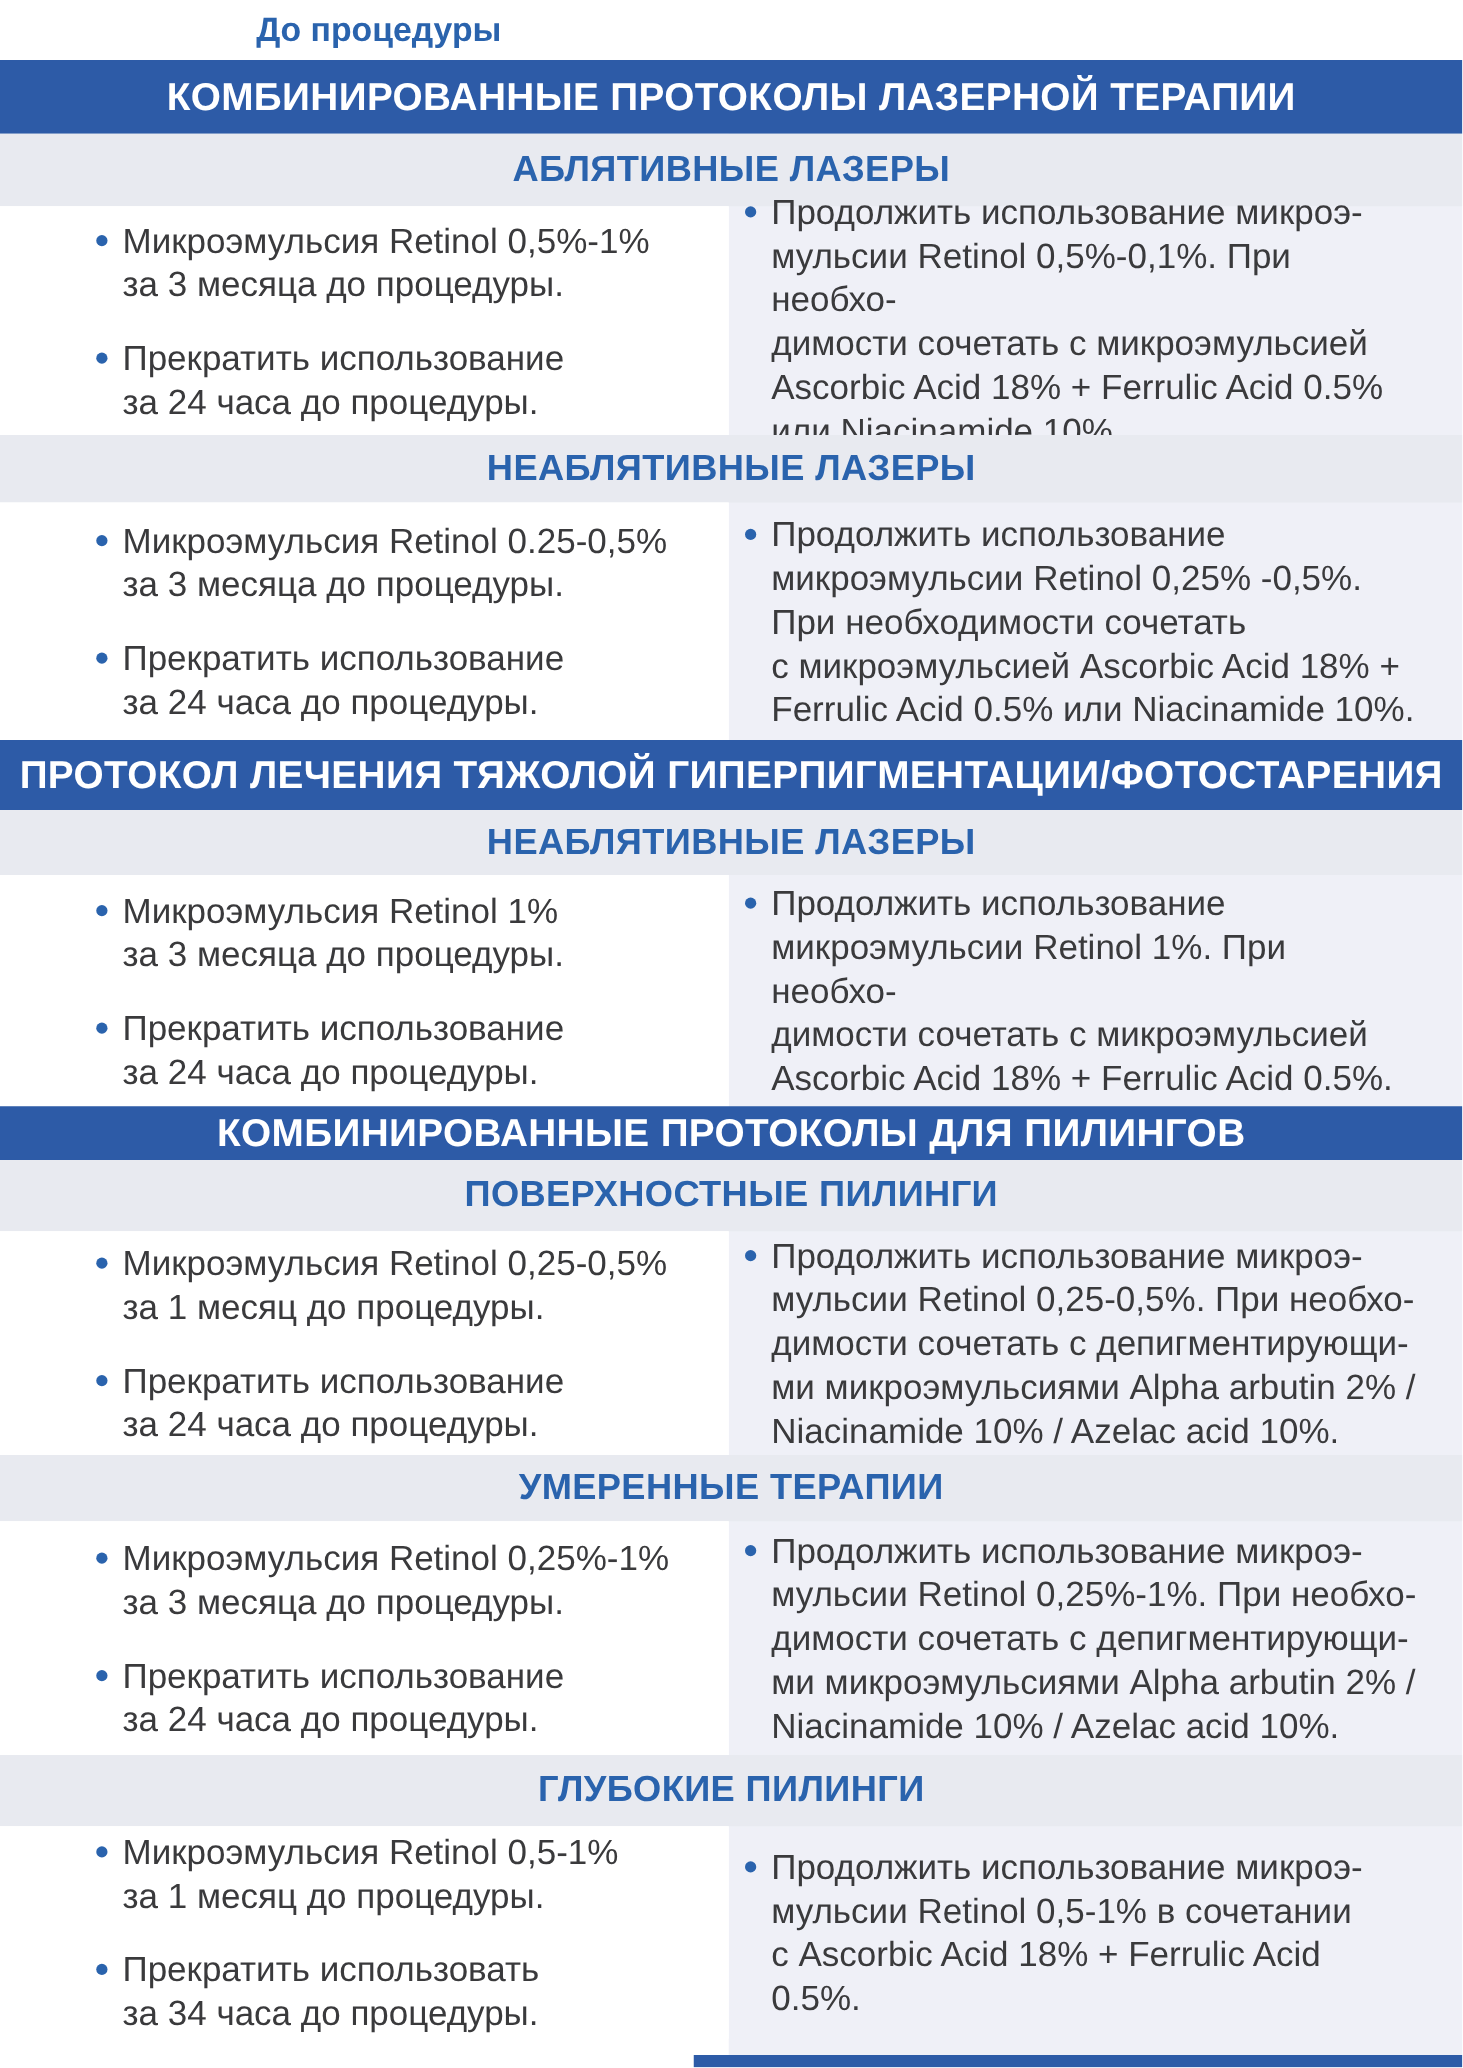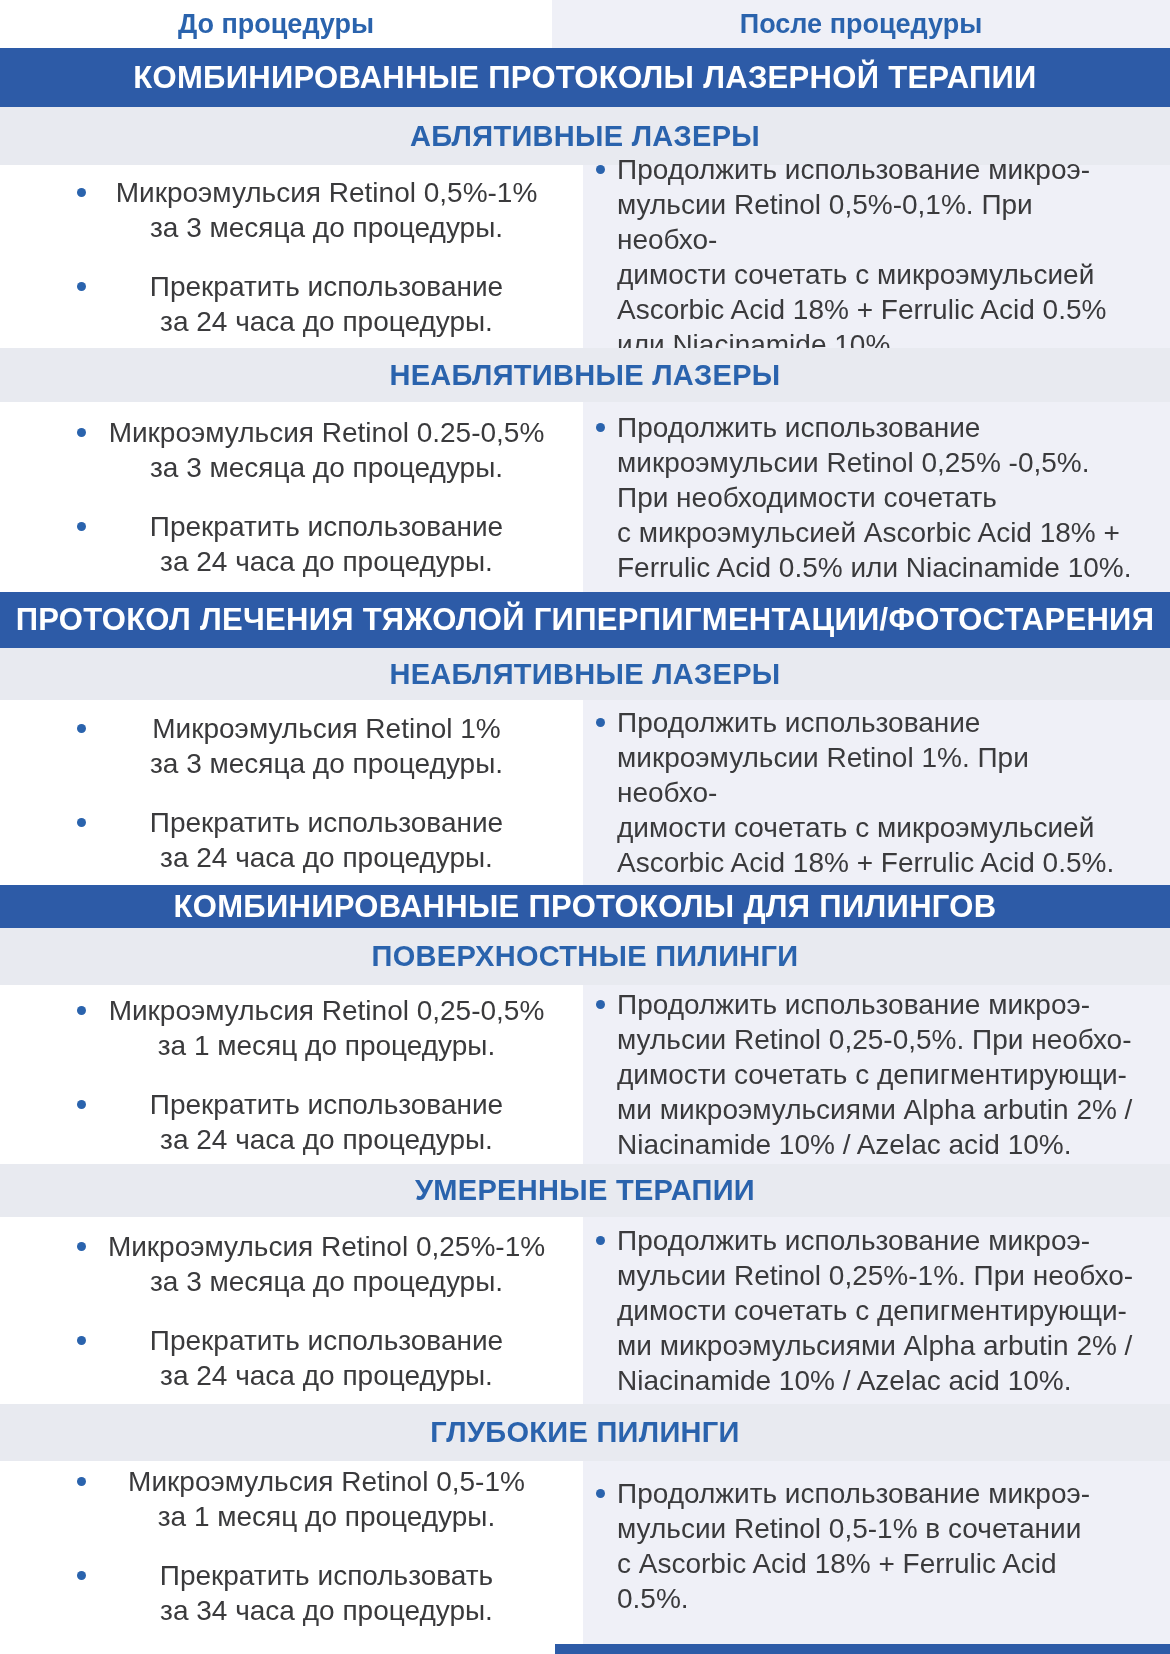--- a/index.html
+++ b/index.html
@@ -3,50 +3,47 @@
 <meta charset="utf-8">
 <style>
   html,body{margin:0;padding:0;background:#fff;}
   .page{
     position:relative;width:1170px;height:1654px;background:#fff;overflow:hidden;
     font-family:"Liberation Sans",sans-serif;
   }
   .right-col-bg{position:absolute;top:48px;left:583px;right:0;bottom:0;background:var(--right-column-bg,#eff0f7);z-index:0;}
   .layer{position:relative;z-index:1;}
   .header-row{display:flex;height:48px;}
-  .hcell{display:flex;align-items:center;justify-content:center;font-weight:bold;font-size:27px;color:var(--heading-text,#2a63ad);}
+  .hcell{display:flex;align-items:center;justify-content:center;font-weight:bold;font-size:27px;color:var(--heading-text,#2a63ad);padding-left:27px;}
   .hc-before{width:552px;background:#ffffff;}
   .hc-after{flex:1;background:var(--right-column-bg,#eff0f7);}
   .banner{display:flex;align-items:center;justify-content:center;background:var(--banner-bg,#2d5ba7);color:var(--banner-text,#ffffff);font-weight:bold;font-size:31px;letter-spacing:.3px;}
   .band{display:flex;align-items:center;justify-content:center;background:var(--band-bg,#e8eaf0);color:var(--heading-text,#2a63ad);font-weight:bold;font-size:29px;letter-spacing:.3px;text-align:center;}
   .banner1{height:59px}.banner2{height:56px}.banner3{height:43px}
   .band1{height:58px}.band2{height:54px}.band3{height:52px}.band4{height:57px}.band5{height:53px}.band6{height:57px}
   .r1{height:183px}.r2{height:190px}.r3{height:185px}.r4{height:179px}.r5{height:187px}.r6{height:170px}
   .row{display:flex;}
   .cell{box-sizing:border-box;display:flex;flex-direction:column;justify-content:center;}
-  .cell-before{width:583px;padding:0 28px 0 72px;background:#fff;text-align:center;}
+  .cell-before{width:583px;padding:0 28px 0 72px;background:#fff;}
   .cell-after{flex:1;padding:0 36px 0 8px;}
   ul.bullets{list-style:none;margin:0;padding:0;display:flex;flex-direction:column;gap:24px;}
   ul.bullets li{position:relative;padding-left:26px;font-size:28px;line-height:35px;color:var(--body-text,#3a3a3c);}
   .dot{position:absolute;left:5px;top:13px;width:9px;height:9px;border-radius:50%;background:var(--bullet,#2a63ad);}
   .txt{white-space:pre-line;}
   .bottom-strip{position:absolute;left:555px;right:0;bottom:0;height:10px;background:var(--banner-bg,#2d5ba7);z-index:2;}
 </style>
 </head>
 <body>
 
 <div class="page">
   <div class="right-col-bg"></div>
 
   <div class="header-row layer">
     <div class="hcell hc-before">
       <span>До процедуры</span>
-    </div>
-    <div class="hcell hc-after">
-      <span>После процедуры</span>
     </div>
   </div>
 
   <div class="banner banner1 layer">КОМБИНИРОВАННЫЕ ПРОТОКОЛЫ ЛАЗЕРНОЙ ТЕРАПИИ</div>
 
   <div class="band band1 layer">АБЛЯТИВНЫЕ ЛАЗЕРЫ</div>
 
   <div class="row r1 layer">
     <div class="cell cell-before">
       <ul class="bullets">

